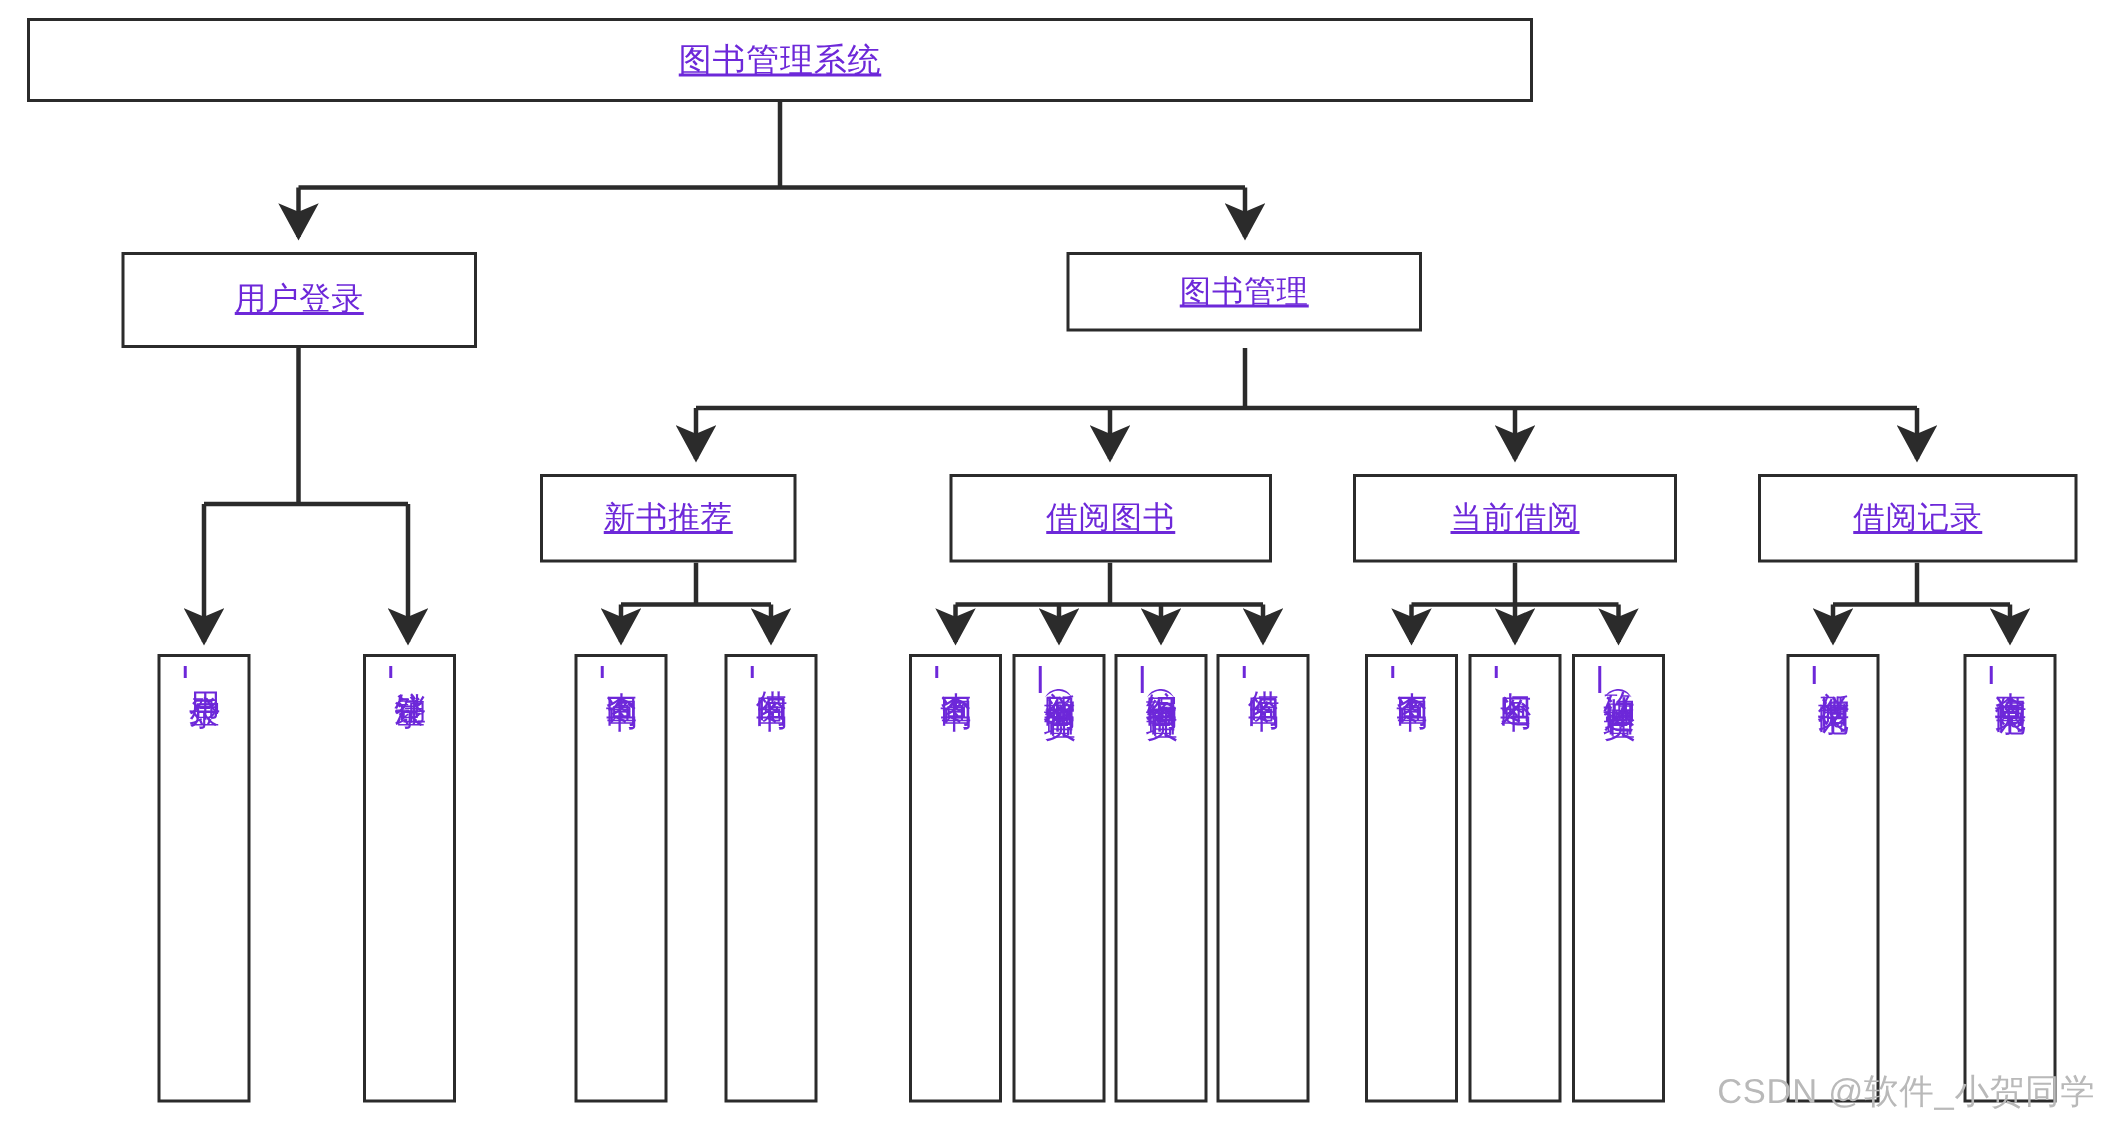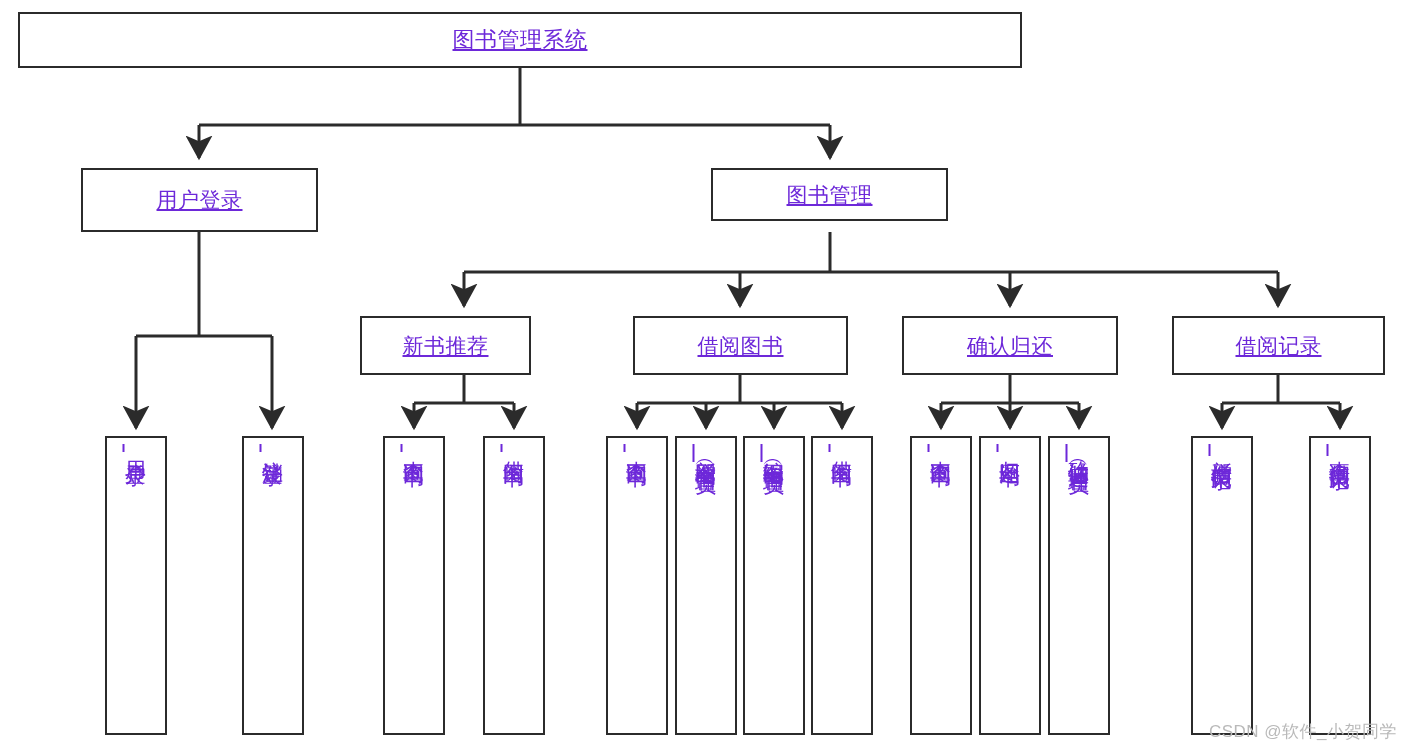--- a/index.html
+++ b/index.html
@@ -61,21 +61,21 @@
     text-orientation: upright;
     font-size: 21px;
     line-height: 1.0;
     letter-spacing: 2px;
     white-space: nowrap;
   }
   .watermark {
     position: absolute;
     right: 8px;
     bottom: 4px;
-    font-size: 17px;
+    font-size: 23px;
     color: #b9b9b9;
     letter-spacing: 0.5px;
     white-space: nowrap;
     user-select: none;
   }
 </style>
 </head>
 <body>
 
 <div id="canvas">
@@ -141,21 +141,21 @@
     <span class="node-label">图书管理</span>
   </div>
 
   <div class="node horiz" style="left:360px; top:316px; width:171px; height:59px;">
     <span class="node-label">新书推荐</span>
   </div>
   <div class="node horiz" style="left:633px; top:316px; width:215px; height:59px;">
     <span class="node-label">借阅图书</span>
   </div>
   <div class="node horiz" style="left:902px; top:316px; width:216px; height:59px;">
-    <span class="node-label">确认归还</span>
+    <span class="node-label">当前借阅</span>
   </div>
   <div class="node horiz" style="left:1172px; top:316px; width:213px; height:59px;">
     <span class="node-label">借阅记录</span>
   </div>
 
   <div class="node vert" style="left:105px; top:436px; width:62px; height:299px;">
     <span class="node-label">用户登录</span>
   </div>
   <div class="node vert" style="left:242px; top:436px; width:62px; height:299px;">
     <span class="node-label">注销登录</span>

